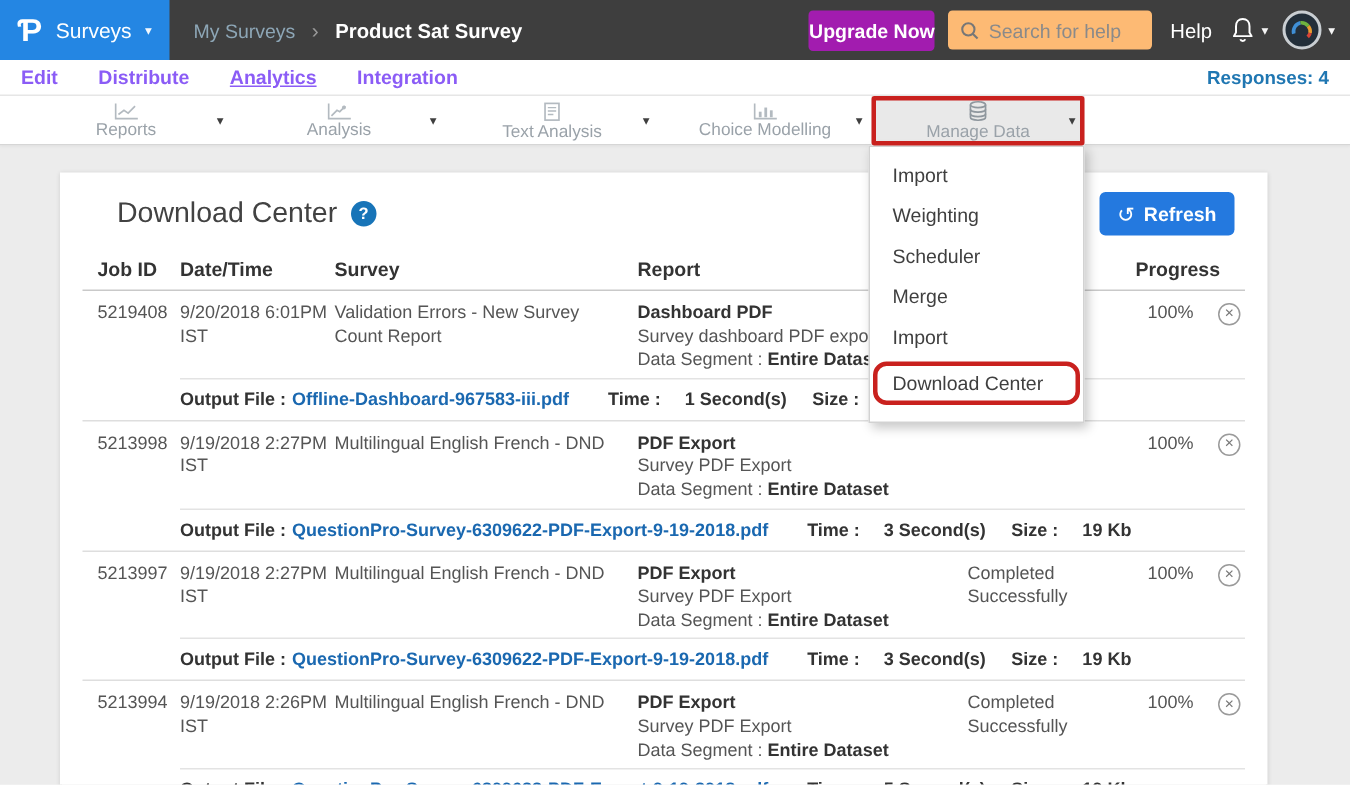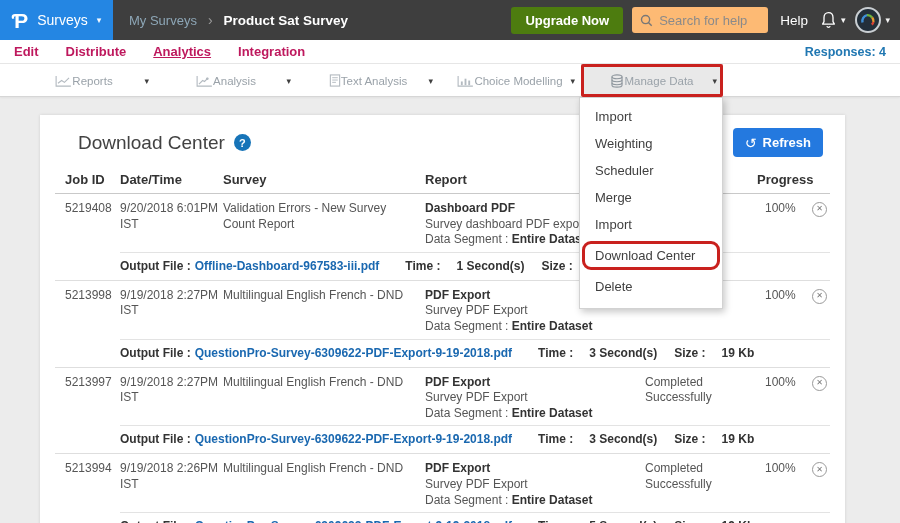--- a/index.html
+++ b/index.html
@@ -11,44 +11,44 @@
   .brand { width:113px; height:40px; background:#2486e3; display:flex; align-items:center;
     justify-content:center; gap:9px; cursor:pointer; }
   .brand .logo { font-size:21px; font-weight:bold; line-height:1; }
   .brand .menu-label { font-size:14px; font-weight:500; }
   .caret { font-size:9px; line-height:1; opacity:.95; }
   .crumbs { display:flex; align-items:center; gap:11px; margin-left:16px; font-size:13px; }
   .crumb-parent { color:#8da6b6; cursor:pointer; }
   .crumb-sep { color:#9a9a9a; font-size:14px; }
   .crumb-current { color:#fff; font-weight:600; font-size:13.5px; }
   .top-spacer { flex:1; }
-  .upgrade-btn { background:#4d7c0f; color:#fff; border:none; font-weight:700; font-size:13px;
-    padding:6px 14px; border-radius:3px; cursor:pointer; font-family:inherit; }
+  .upgrade-btn { background:#a21caf; color:#fff; border:none; font-weight:700; font-size:13px;
+    padding:6px 0; border-radius:3px; cursor:pointer; font-family:inherit; }
   .searchbox { width:136px; height:26px; background:#fdba74; border-radius:3px; display:flex;
     align-items:center; padding:0 8px; gap:6px; margin-left:9px; }
   .searchbox input { border:none; outline:none; width:100%; font-size:13px; color:#555;
     font-family:inherit; background:transparent; }
   .searchbox input::placeholder { color:#8a8a8a; }
   .help-link { margin:0 12px 0 12px; font-size:13.5px; cursor:pointer; }
   .bell-wrap { display:flex; align-items:center; gap:4px; cursor:pointer; margin-right:10px; }
   .avatar-wrap { display:flex; align-items:center; gap:4px; margin-right:10px; cursor:pointer; }
   .avatar { width:26px; height:26px; border-radius:50%; background:#232f3a;
     border:2px solid #c9ced2; display:grid; place-items:center; }
 
   
   .navrow { height:24px; background:#fff; display:flex; align-items:center; padding:0 14px;
     gap:27px; border-bottom:1px solid #e6e6e6; }
-  .navrow a { color:#be185d; font-size:13px; font-weight:700; text-decoration:none; cursor:pointer; }
+  .navrow a { color:#8b5cf6; font-size:13px; font-weight:700; text-decoration:none; cursor:pointer; }
   .navrow a.active { text-decoration:underline; }
   .responses { margin-left:auto; color:#2077b2; font-size:12.5px; font-weight:700; }
 
   
   .toolbar { height:33px; background:#fff; border-bottom:1px solid #d6d6d6;
     box-shadow:0 1px 2px rgba(0,0,0,.05); display:flex; padding-left:13px; position:relative; }
-  .tb-item { width:142px; height:33px; position:relative; display:flex; flex-direction:row;
+  .tb-item { width:142px; height:33px; position:relative; display:flex; flex-direction:column;
     align-items:center; justify-content:center; cursor:pointer; }
   .tb-item .tb-label { font-size:11.5px; color:#9aa2a9; margin-top:1px; }
   .tb-item .tb-caret { position:absolute; right:6px; top:50%; transform:translateY(-50%);
     color:#3f3f3f; font-size:9px; }
   .tb-item svg { display:block; }
   #tb-manage { background:#e9e9e9; }
   .redbox-manage { position:absolute; inset:0; border:3px solid #c9211e; border-radius:2px;
     pointer-events:none; z-index:31; }
 
   
@@ -212,21 +212,20 @@
 
 <div class="content">
 
   <div class="dropdown">
     <div class="dd-item">Import</div>
     <div class="dd-item">Weighting</div>
     <div class="dd-item">Scheduler</div>
     <div class="dd-item">Merge</div>
     <div class="dd-item">Import</div>
     <div class="dd-item dd-item-annotated">Download Center</div>
-    <div class="dd-item">Delete</div>
   </div>
 
   <div class="card">
     <div class="card-head">
       <span class="card-title">Download Center</span>
       <span class="help-bubble">?</span>
       <button class="refresh-btn">
         <span class="refresh-ic">↺</span>
         <span>Refresh</span>
       </button>

